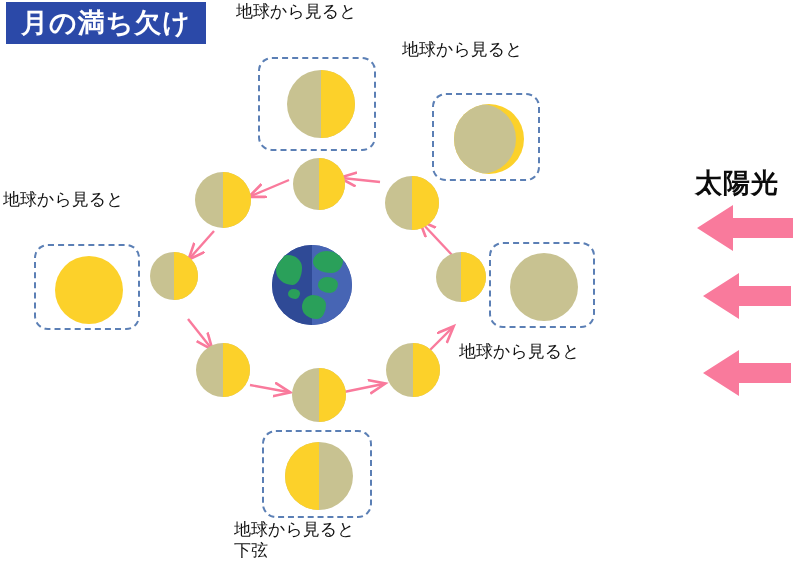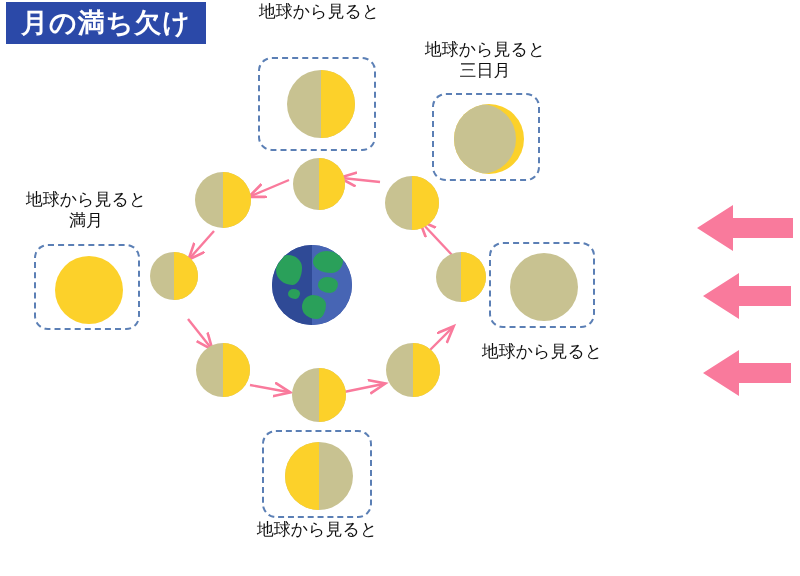--- a/index.html
+++ b/index.html
@@ -36,21 +36,20 @@
     letter-spacing: 1px;
     display: flex;
     align-items: center;
     justify-content: center;
     line-height: 1;
   }
 
   
   .caption {
     position: absolute;
-    text-align: center;
     font-size: 17px;
     color: #101010;
     line-height: 1.22;
     white-space: nowrap;
   }
   .caption .l1 { display: block; }
   .caption .l2 { display: block; }
 
   
   .callout {
@@ -236,32 +235,30 @@
   </div>
   <div class="callout" style="left:258px; top:57px; width:118px; height:94px;">
     <div class="moon" style="left:27px; top:11px; width:68px; height:68px;">
       <div class="dark"></div>
       <div class="lit-right-half"></div>
     </div>
   </div>
 
   <div class="caption" style="left:402px; top:40px; width:166px;">
     <span class="l1">地球から見ると</span>
-    <span class="l2">三日月</span>
   </div>
   <div class="callout" style="left:432px; top:93px; width:108px; height:88px;">
     <div class="moon crescent" style="left:20px; top:9px; width:70px; height:70px;">
       <div class="lit-full"></div>
       <div class="crescent-mask"></div>
     </div>
   </div>
 
   <div class="caption" style="left:3px; top:190px; width:166px;">
     <span class="l1">地球から見ると</span>
-    <span class="l2">満月</span>
   </div>
   <div class="callout" style="left:34px; top:244px; width:106px; height:86px;">
     <div class="moon" style="left:19px; top:10px; width:68px; height:68px;">
       <div class="lit-full"></div>
     </div>
   </div>
 
   <div class="callout" style="left:489px; top:242px; width:106px; height:86px;">
     <div class="moon" style="left:19px; top:9px; width:68px; height:68px;">
       <div class="dark"></div>
@@ -272,22 +269,24 @@
   </div>
 
   <div class="callout" style="left:262px; top:430px; width:110px; height:88px;">
     <div class="moon" style="left:21px; top:10px; width:68px; height:68px;">
       <div class="dark"></div>
       <div class="lit-left-half"></div>
     </div>
   </div>
   <div class="caption" style="left:234px; top:520px; width:166px;">
     <span class="l1">地球から見ると</span>
-  </div>
-
+    <span class="l2">下弦</span>
+  </div>
+
+  <div class="sun-label" style="left:695px; top:165px;">太陽光</div>
 
   <svg id="sun-arrows" viewBox="0 0 800 576" xmlns="http://www.w3.org/2000/svg">
     <g fill="#f97a9c">
       <polygon points="697,228 733,205 733,218 793,218 793,238 733,238 733,251"></polygon>
       <polygon points="703,296 739,273 739,286 791,286 791,306 739,306 739,319"></polygon>
       <polygon points="703,373 739,350 739,363 791,363 791,383 739,383 739,396"></polygon>
     </g>
   </svg>
 
 </div>

